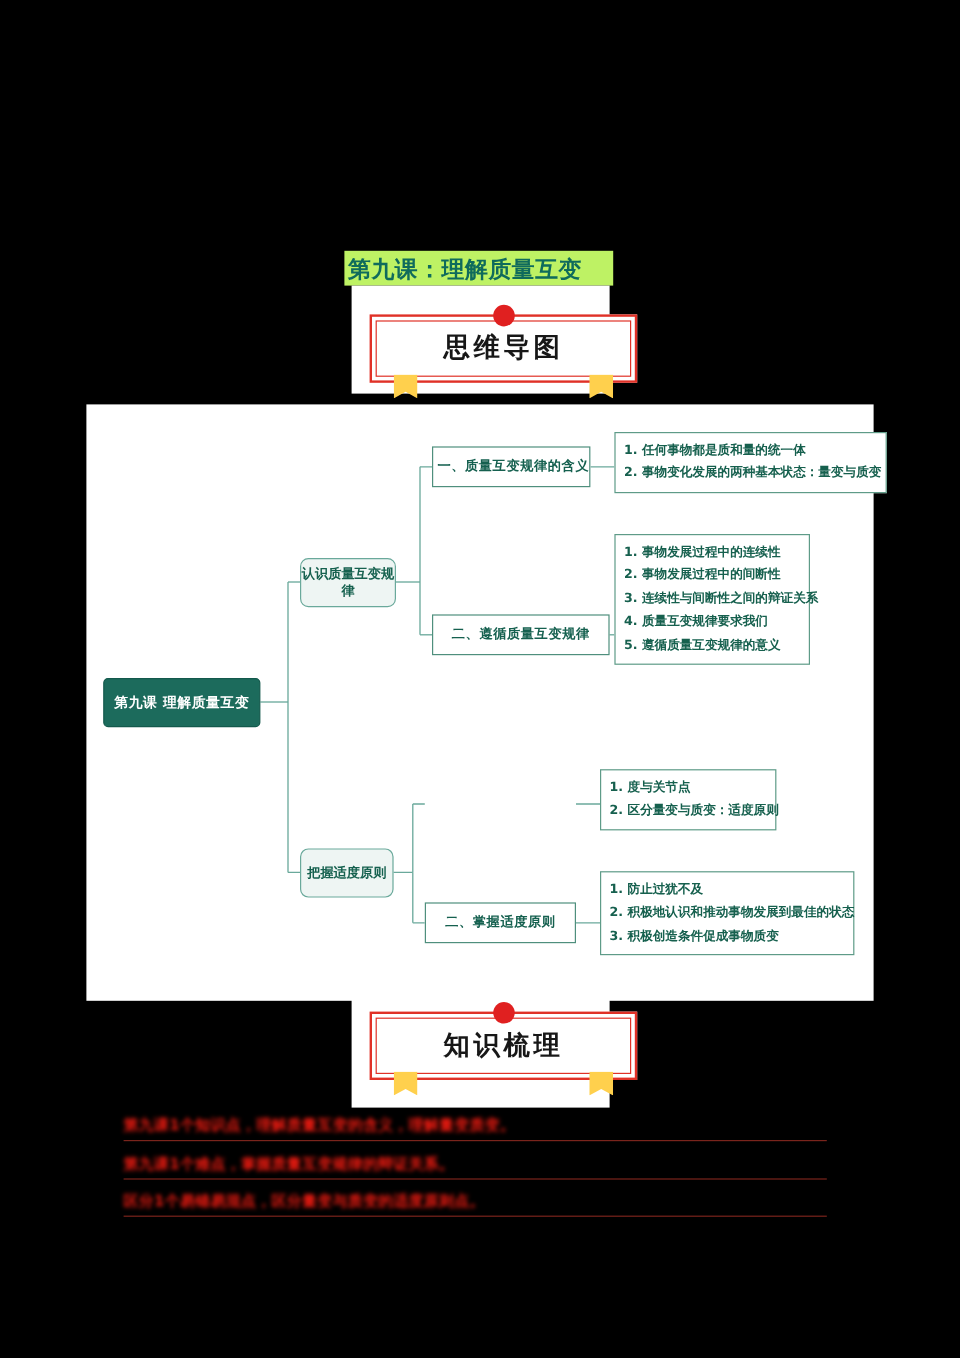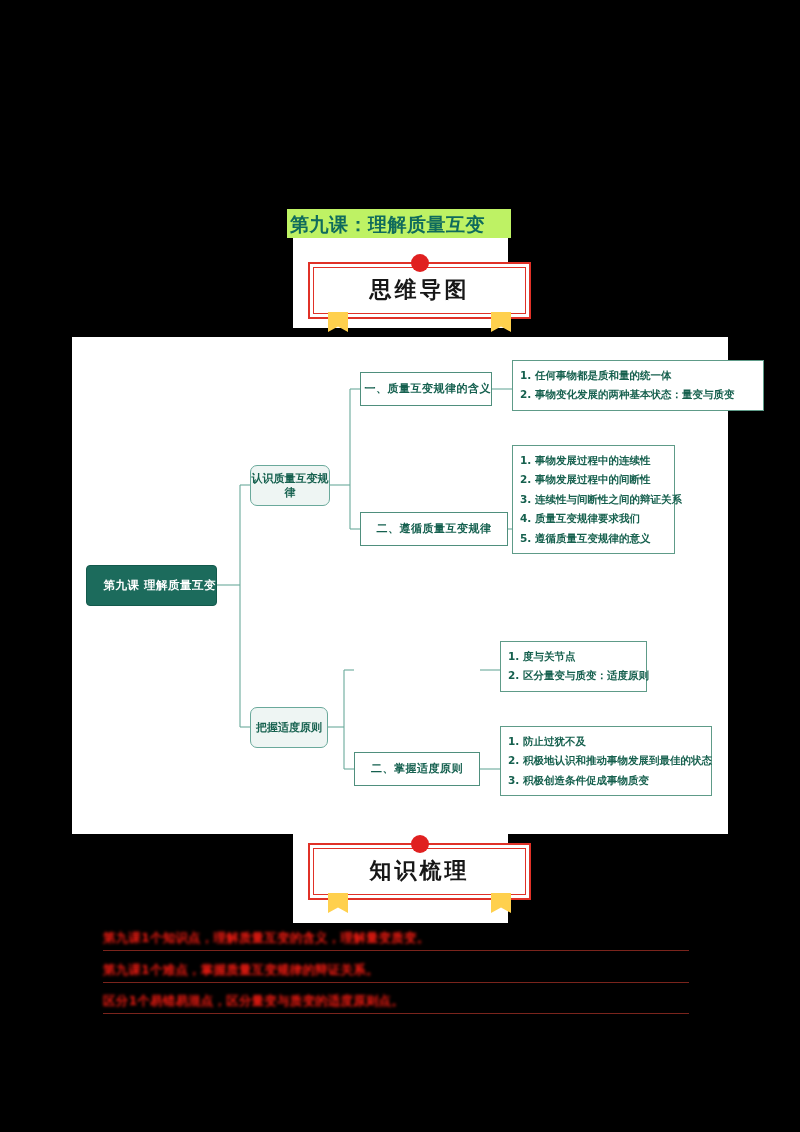--- a/index.html
+++ b/index.html
@@ -243,37 +243,37 @@
         <path d="M272 390 V432"></path>
         <path d="M272 333 H282"></path>
         <path d="M272 432 H282"></path>
 
         <path d="M408 333 H428"></path>
 
         <path d="M408 432 H428"></path>
       </g>
     </svg>
 
-    <div class="node root" style="left:14px; top:228px; width:131px; height:41px;justify-content:flex-end;">
+    <div class="node root" style="left:14px; top:228px; width:131px; height:41px;">
       <span>第九课  理解质量互变</span>
     </div>
 
     <div class="node lvl1" style="left:178px; top:128px; width:80px; height:41px;">
       <span>认识质量互变规律</span>
     </div>
 
     <div class="node lvl1" style="left:178px; top:370px; width:78px; height:41px;">
       <span>把握适度原则</span>
     </div>
 
     <div class="node lvl2" style="left:288px; top:35px; width:132px; height:34px;justify-content:flex-end;">
       <span>一、质量互变规律的含义</span>
     </div>
 
-    <div class="node leafbox" style="left:440px; top:23px; width:252px;">
+    <div class="node leafbox" style="left:440px; top:23px; width:227px;">
       <div class="li">1. 任何事物都是质和量的统一体</div>
       <div class="li">2. 事物变化发展的两种基本状态：量变与质变</div>
     </div>
 
     <div class="node lvl2" style="left:288px; top:175px; width:148px; height:34px;">
       <span>二、遵循质量互变规律</span>
     </div>
 
     <div class="node leafbox" style="left:440px; top:108px; width:163px;">
       <div class="li">1. 事物发展过程中的连续性</div>

